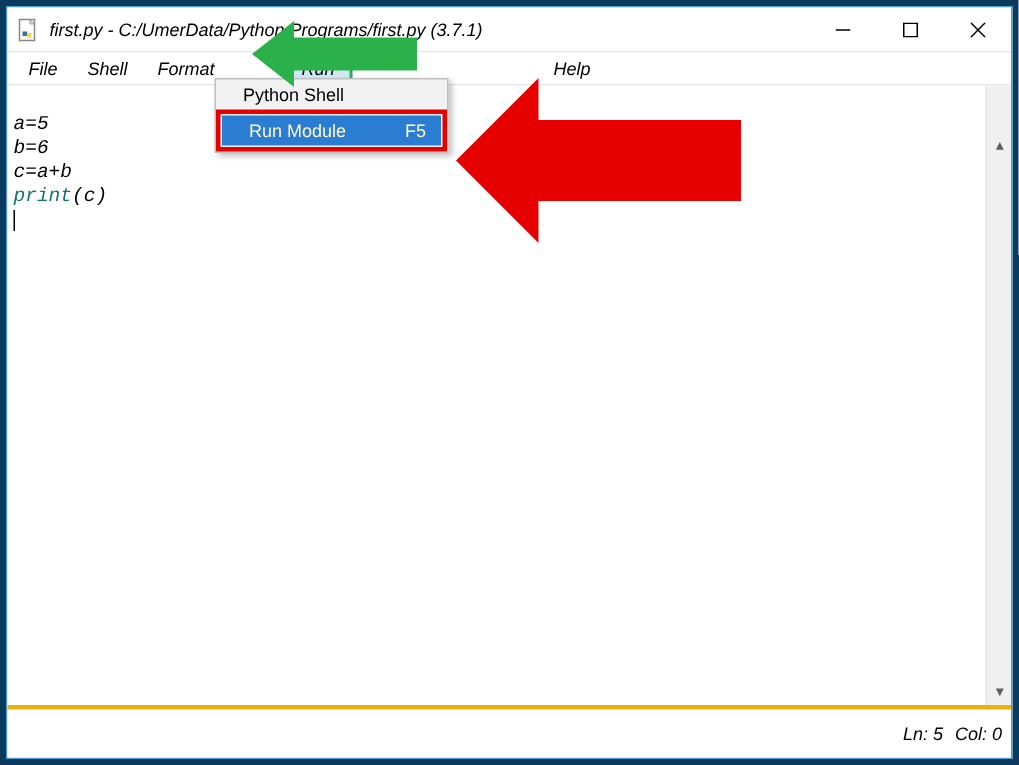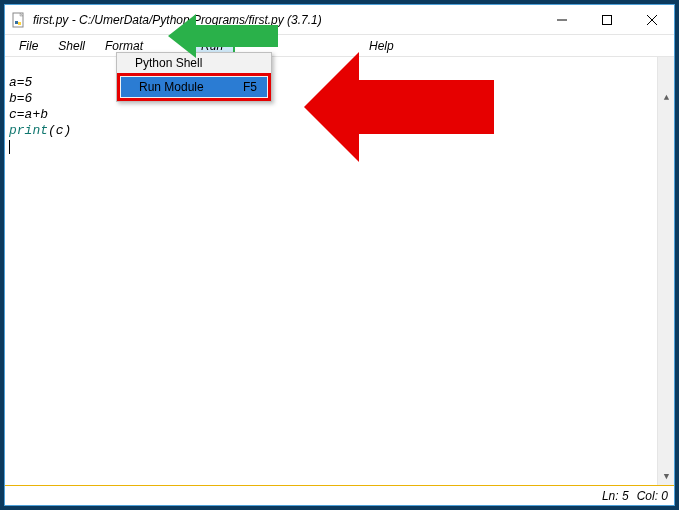--- a/index.html
+++ b/index.html
@@ -56,37 +56,37 @@
     }
     .menu-item { padding: 2px 10px; cursor: default; }
     .menu-item.run {
       border: 2px solid #2ab14a;
       background: #cfe8f7;
       padding: 1px 10px;
       margin-left: 36px;
     }
     .dropdown {
       position: absolute;
-      left: 116px;
+      left: 143px;
       top: 52px;
       width: 156px;
       background: #f2f2f2;
       border: 1px solid #bfbfbf;
       box-shadow: 2px 2px 4px rgba(0,0,0,0.25);
       z-index: 10;
       font-size: 12px;
     }
     .dropdown-item {
       display: flex;
       justify-content: space-between;
       padding: 3px 10px 3px 18px;
     }
     .dropdown-item.highlight {
       background: #2b7cd3;
-      color: #000000;
+      color: #fef9c3;
     }
     .run-module-wrap {
       border: 3px solid #e60000;
       padding: 1px;
     }
     .editor {
       flex: 1;
       background: #fff;
       position: relative;
       font-family: "Courier New", monospace;
@@ -110,23 +110,23 @@
     }
     .kw-print { color: #0f766e; }
     .paren { color: #000; }
     .cursor {
       display: inline-block;
       width: 1px; height: 14px;
       background: #000;
       vertical-align: text-bottom;
     }
     .statusbar {
-      height: 20px;
-      background: #fff;
-      border-top: 1px solid #eab308;
+      height: 35px;
+      background: #fff;
+      border-top: 3px solid #eab308;
       display: flex;
       justify-content: flex-end;
       align-items: center;
       padding: 0 6px;
       font-size: 12px;
       gap: 8px;
     }
     .green-arrow {
       position: absolute;
       left: 168px;

